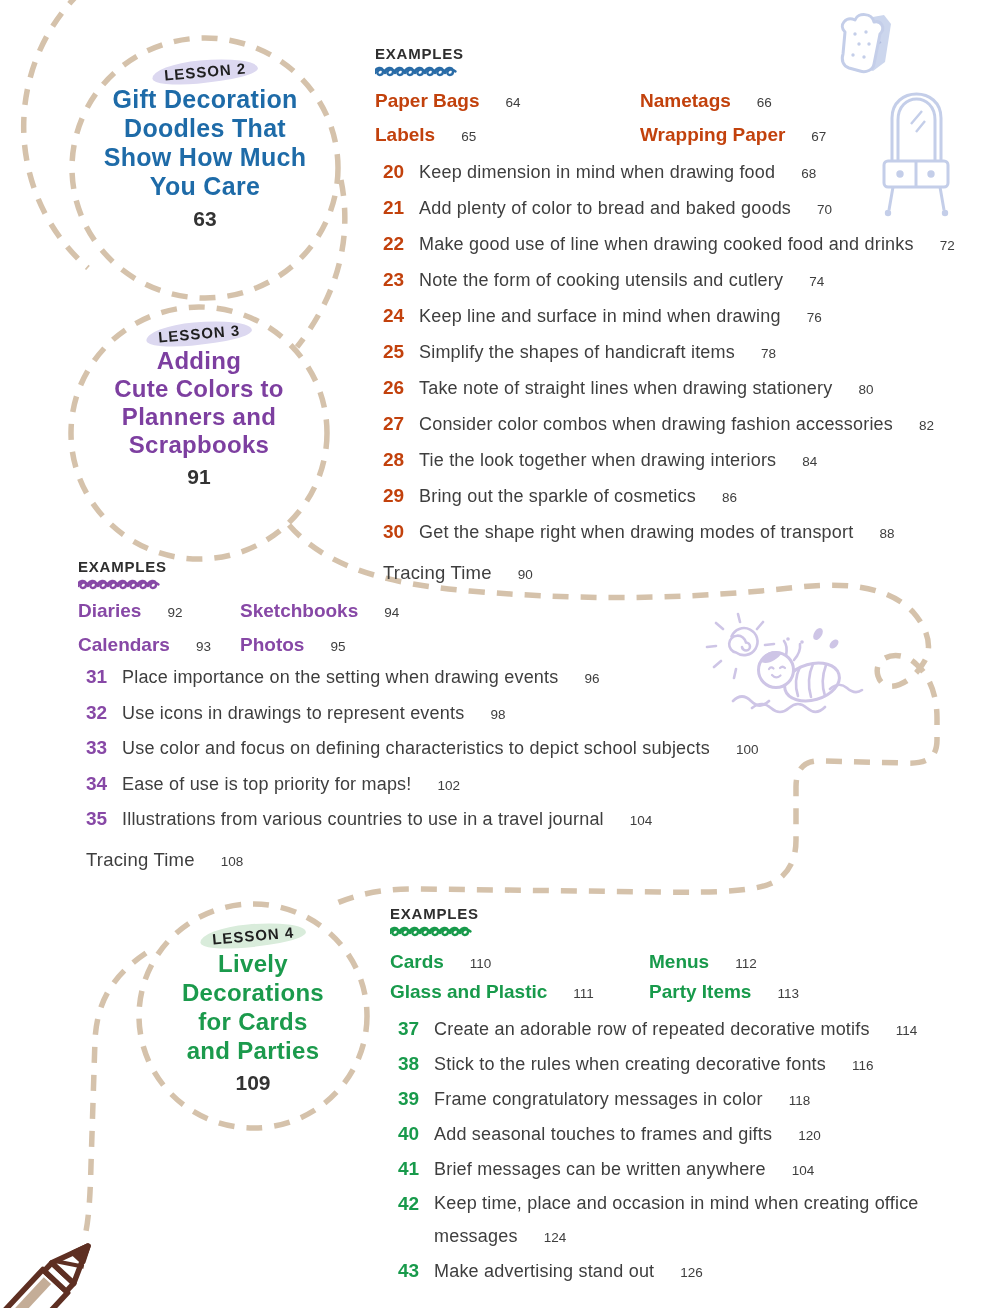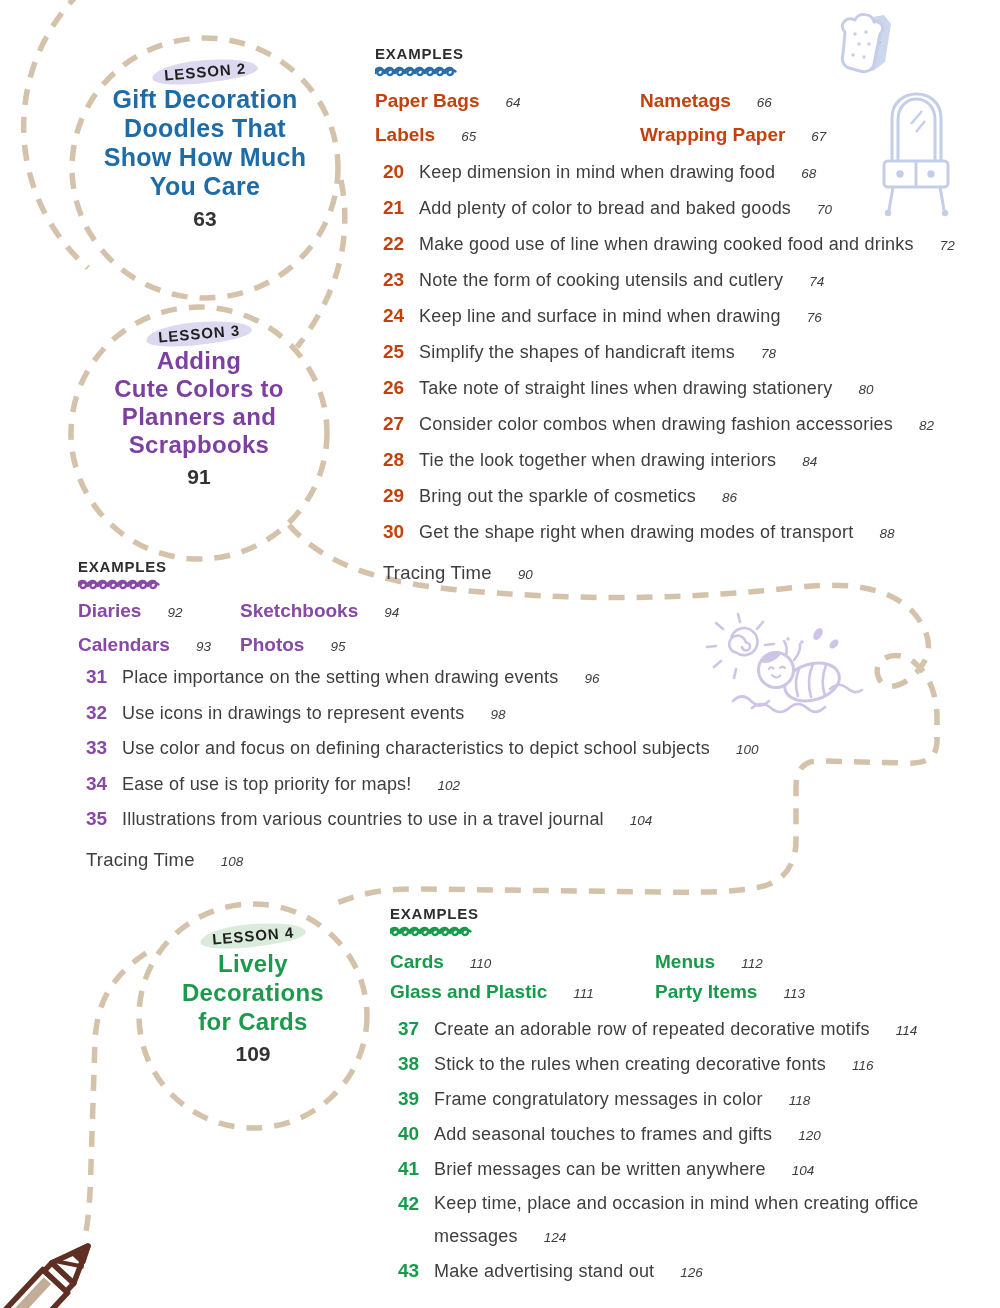--- a/index.html
+++ b/index.html
@@ -24,21 +24,21 @@
   
   .sec{position:absolute;z-index:1;}
   .exlab{font-size:15px;font-weight:700;letter-spacing:0.8px;color:#2e2e2e;}
   .squig{display:block;margin-top:2px;}
   .excol{position:absolute;}
   .exrow{line-height:32px;white-space:nowrap;}
   .exname{font-size:19px;font-weight:bold;}
   .c-blue{color:#c2410c;}
   .c-purple{color:#8748a6;}
   .c-green{color:#189a4b;}
-  .pg{font-size:13.5px;color:#3e3e3e;margin-left:26px;font-style:italic;}
+  .pg{font-size:13.5px;color:#3e3e3e;margin-left:26px;}
   .items{position:absolute;left:8px;}
   .row{white-space:nowrap;}
   .sec0 .row{line-height:34px;}
   .sec1 .row{line-height:33.5px;}
   .sec2 .row{line-height:33px;}
   .num{display:inline-block;width:36px;font-size:19px;font-weight:bold;}
   .txt{font-size:18px;color:#3e3e3e;letter-spacing:0.2px;}
   .row.wrap{white-space:normal;display:flex;}
   .row.wrap .body{width:548px;}
   .footer{margin-top:5px;}
@@ -210,41 +210,42 @@
       <div class="row footer"><span class="txt">Tracing Time</span><span class="pg">108</span></div>
     </div>
   </div>
 
   <div class="lesson l4" style="left:143px;top:924px;width:220px;">
     <div class="badge grn">LESSON 4</div>
     <div class="ltitle">
       <div>Lively</div>
       <div>Decorations</div>
       <div>for Cards</div>
+      <div>and Parties</div>
     </div>
     <div class="lpage">109</div>
   </div>
 
   <div class="sec sec2" style="left:390px;top:905px;width:605px;">
     <div class="exlab">EXAMPLES</div>
     <svg class="squig" width="92" height="13" stroke="#189a4b">
       <use href="#loopU" x="0" y="2"></use>
         <use href="#loopU" x="10" y="2"></use>
         <use href="#loopU" x="20" y="2"></use>
         <use href="#loopU" x="30" y="2"></use>
       <use href="#loopU" x="40" y="2"></use>
         <use href="#loopU" x="50" y="2"></use>
         <use href="#loopU" x="60" y="2"></use>
         <use href="#loopU" x="70" y="2"></use>
     </svg>
     <div class="excol" style="left:0;top:43px;">
       <div class="exrow" style="line-height:28px;"><span class="exname c-green">Cards</span><span class="pg">110</span></div>
       <div class="exrow" style="line-height:28px;"><span class="exname c-green">Glass and Plastic</span><span class="pg">111</span></div>
     </div>
-    <div class="excol" style="left:265px;top:43px;">
+    <div class="excol" style="left:259px;top:43px;">
       <div class="exrow" style="line-height:28px;"><span class="exname c-green">Menus</span><span class="pg">112</span></div>
       <div class="exrow" style="line-height:28px;"><span class="exname c-green">Party Items</span><span class="pg">113</span></div>
     </div>
     <div class="items" style="top:107px;">
       <div class="row"><span class="num c-green">37</span><span class="txt">Create an adorable row of repeated decorative motifs</span><span class="pg">114</span></div>
       <div class="row"><span class="num c-green">38</span><span class="txt">Stick to the rules when creating decorative fonts</span><span class="pg">116</span></div>
       <div class="row"><span class="num c-green">39</span><span class="txt">Frame congratulatory messages in color</span><span class="pg">118</span></div>
       <div class="row"><span class="num c-green">40</span><span class="txt">Add seasonal touches to frames and gifts</span><span class="pg">120</span></div>
       <div class="row"><span class="num c-green">41</span><span class="txt">Brief messages can be written anywhere</span><span class="pg">104</span></div>
       <div class="row wrap">

